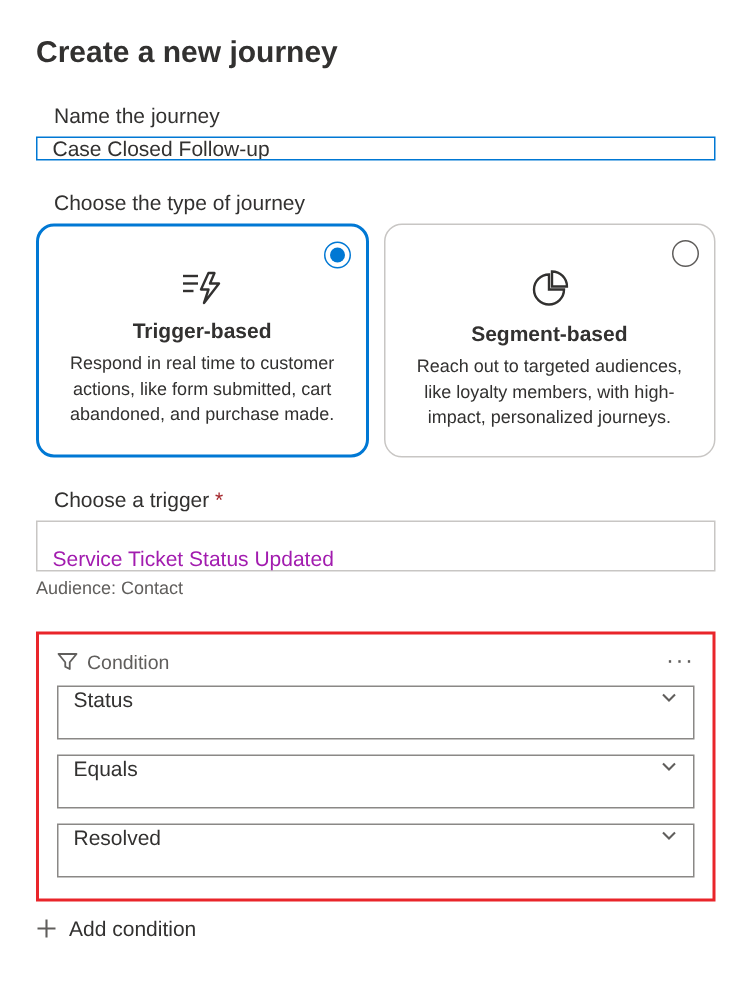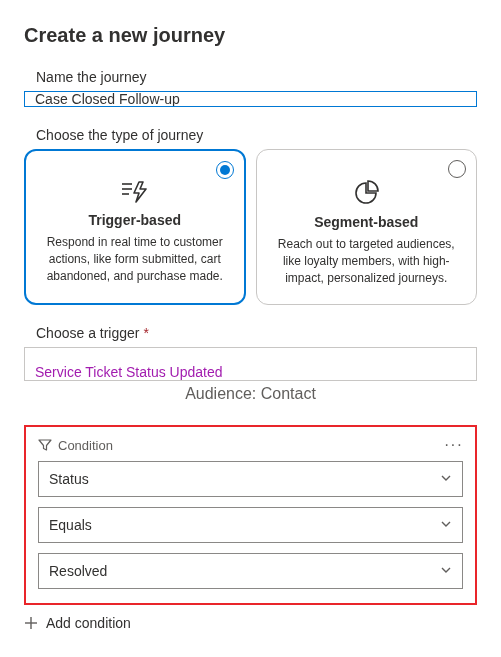--- a/index.html
+++ b/index.html
@@ -96,22 +96,22 @@
       height: 34px;
       border: 1px solid #c8c6c4;
       padding: 0 10px;
       font-size: 14px;
       color: #a21caf;
       display: flex;
       align-items: flex-end;
       cursor: text;
     }
     .audience-row {
-      text-align: center;
-      font-size: 16px;
+      text-align: left;
+      font-size: 12px;
       color: #605e5c;
       margin-top: 4px;
     }
     .condition-box {
       border: 2.5px solid #e9252a;
       padding: 10px 12px 14px 12px;
       margin-top: 22px;
     }
     .condition-header {
       display: flex;
@@ -131,22 +131,21 @@
       cursor: pointer;
       font-size: 16px;
       letter-spacing: 1px;
       line-height: 1;
     }
     .select-box {
       width: 100%;
       height: 36px;
       border: 1px solid #8a8886;
       display: flex;
-      align-items: center;
-      padding: 13px 10px;
+      padding: 0 10px;
       font-size: 14px;
       color: #323130;
       margin-bottom: 10px;
       cursor: pointer;
       justify-content: space-between;
       background: #fff;
     }
     .select-box .chev { color: #605e5c; }
     .add-condition {
       display: flex;

